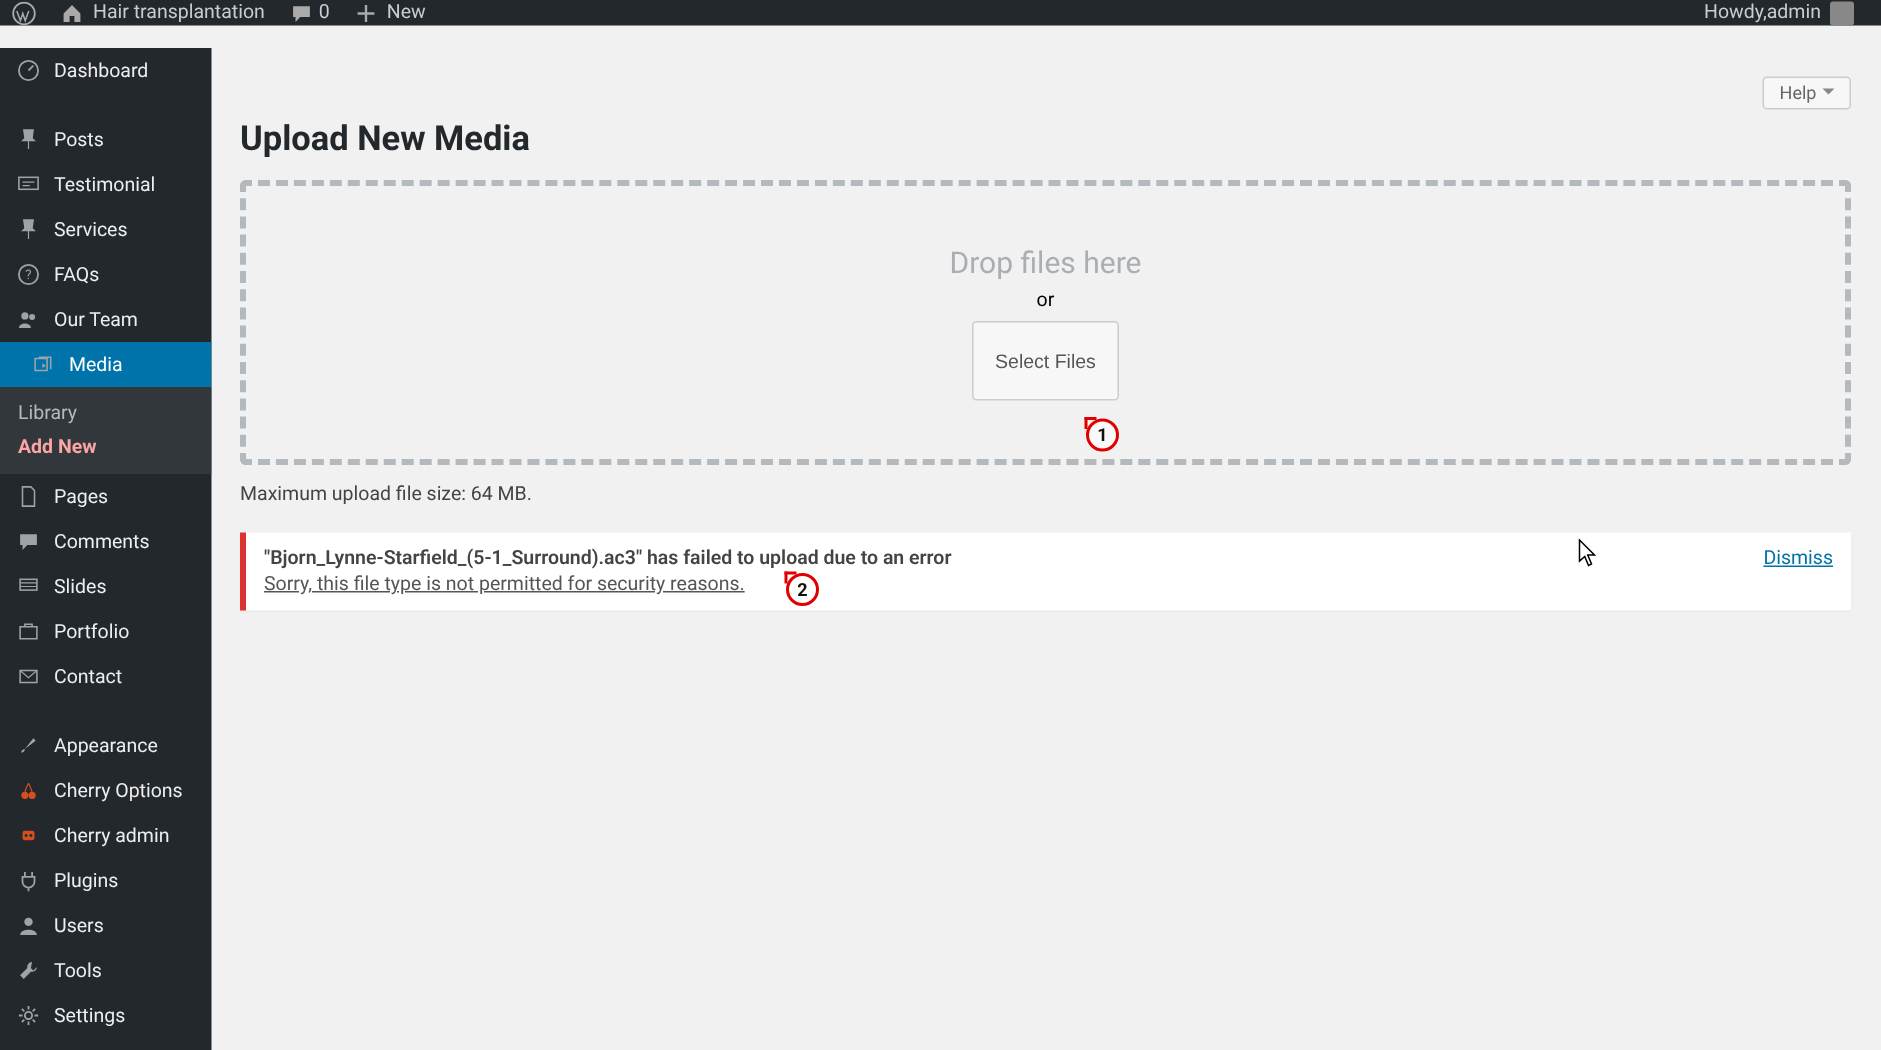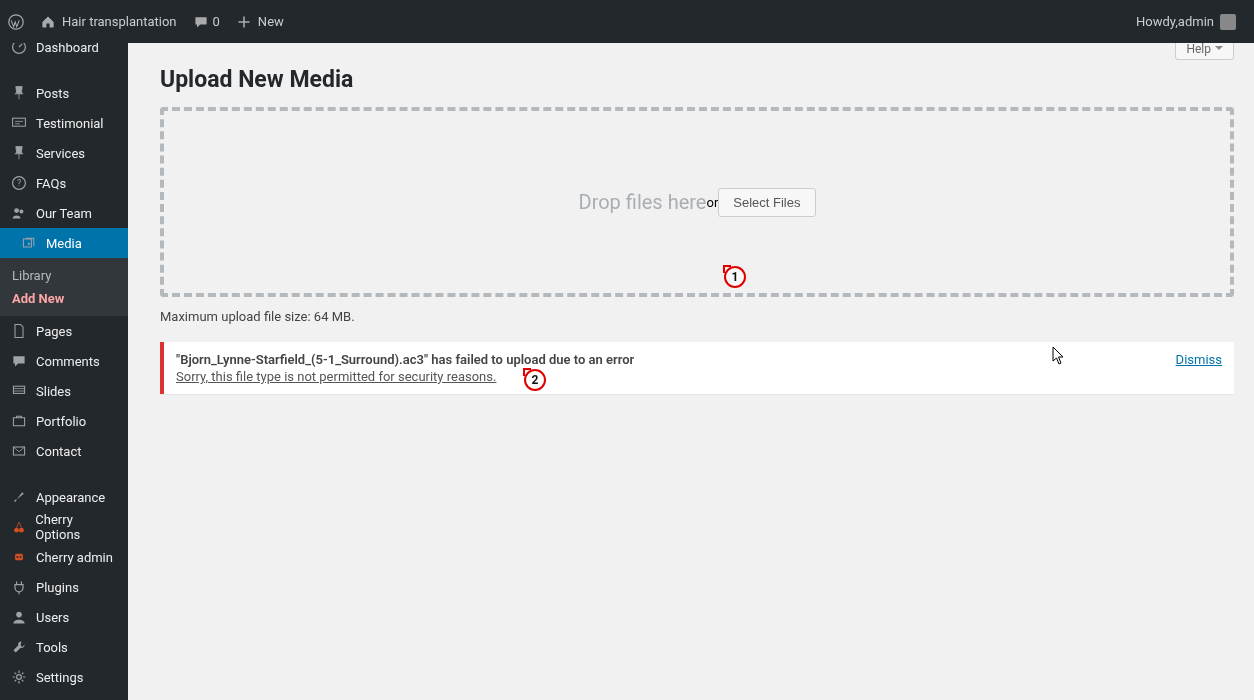--- a/index.html
+++ b/index.html
@@ -9,21 +9,21 @@
   color: #444;
   background: #f1f1f1;
   width: 1254px;
   height: 700px;
   overflow: hidden;
 }
 
 .adminbar {
   position: absolute;
   top: 0; left: 0; right: 0;
-  height: 43px;
+  height: 17px;
   background: #23282d;
   color: #eee;
   display: flex;
   align-items: center;
   font-size: 13px;
   z-index: 100;
 }
 .adminbar .ab-left, .adminbar .ab-right { display:flex; align-items:center; }
 .adminbar .ab-right { margin-left:auto; padding-right:10px; }
 .ab-item {
@@ -37,21 +37,21 @@
 .ab-item span { margin-left:6px; }
 .ab-item.count span.num { margin-left:4px; }
 .ab-user-avatar {
   width:16px;height:16px;background:#888;margin-left:6px;border-radius:2px;
 }
 
 
 .adminmenu {
   position:absolute;
   top:32px; left:0; bottom:0;
-  width:128px;
+  width:141px;
   background:#23282d;
   color:#eee;
   overflow:hidden;
 }
 .menu-item {
   display:flex;
   align-items:center;
   height:30px;
   padding:0 10px;
   color:#eee;
@@ -95,21 +95,21 @@
 
 .wrap {
   position:absolute;
   top:32px; left:140px; right:0; bottom:0;
   padding:0 20px 20px 20px;
   overflow:auto;
 }
 .help-tab-wrap {
   display:flex;
   justify-content:flex-end;
-  margin-top:6px;
+  margin-top:19px;
 }
 .help-tab {
   background:#f7f7f7;
   border:1px solid #ccc;
   border-radius:3px;
   padding:3px 10px;
   color:#666;
   font-size:12px;
   cursor:pointer;
   display:flex;
@@ -123,39 +123,40 @@
   font-size:23px;
   font-weight:700;
   color:#23282d;
   margin:6px 0 14px 0;
 }
 .dropzone {
   border:4px dashed #b4b9be;
   border-radius:4px;
   height:190px;
   display:flex;
+  flex-direction:column;
   align-items:center;
   justify-content:center;
   color:#a9aeb3;
   position:relative;
 }
 .dropzone .dz-main {
   font-size:20px;
   color:#a9aeb3;
 }
 .dropzone .dz-or {
   font-size:13px;
   margin:6px 0;
   color:#000000;
 }
 .dropzone button {
   background:#f7f7f7;
   border:1px solid #ccc;
   border-radius:3px;
-  padding:6px 14px;
+  padding:18px 14px;
   font-size:13px;
   color:#555;
   cursor:pointer;
 }
 .max-size {
   margin-top:12px;
   font-size:13px;
   color:#444;
 }
 .error-box {

